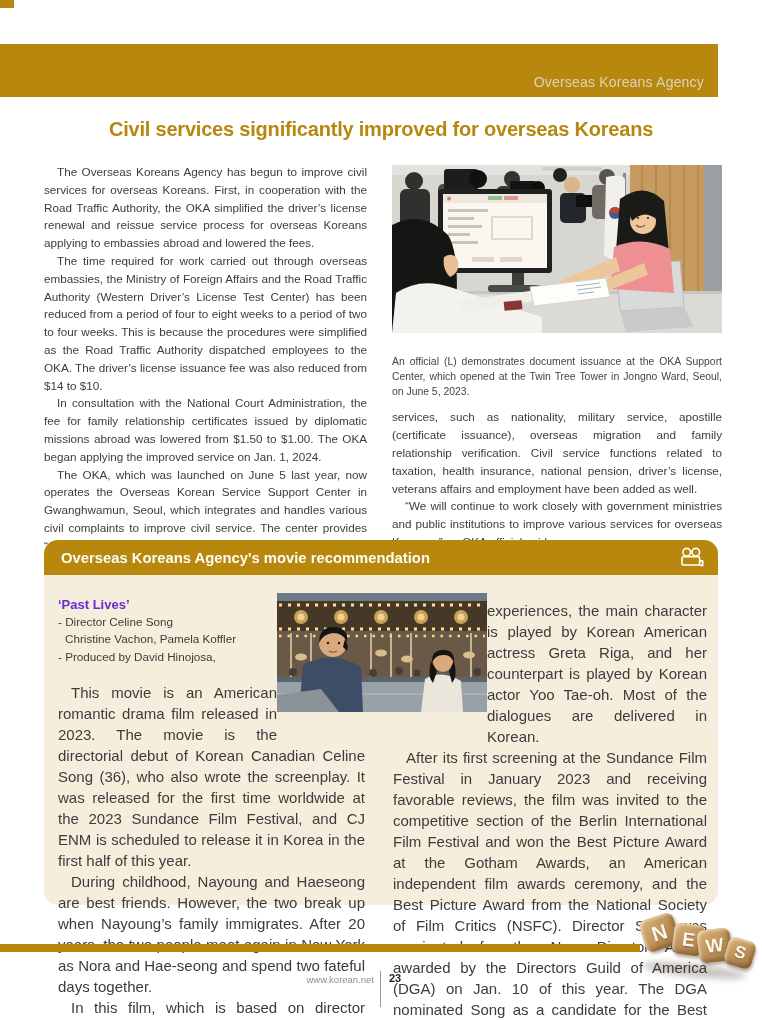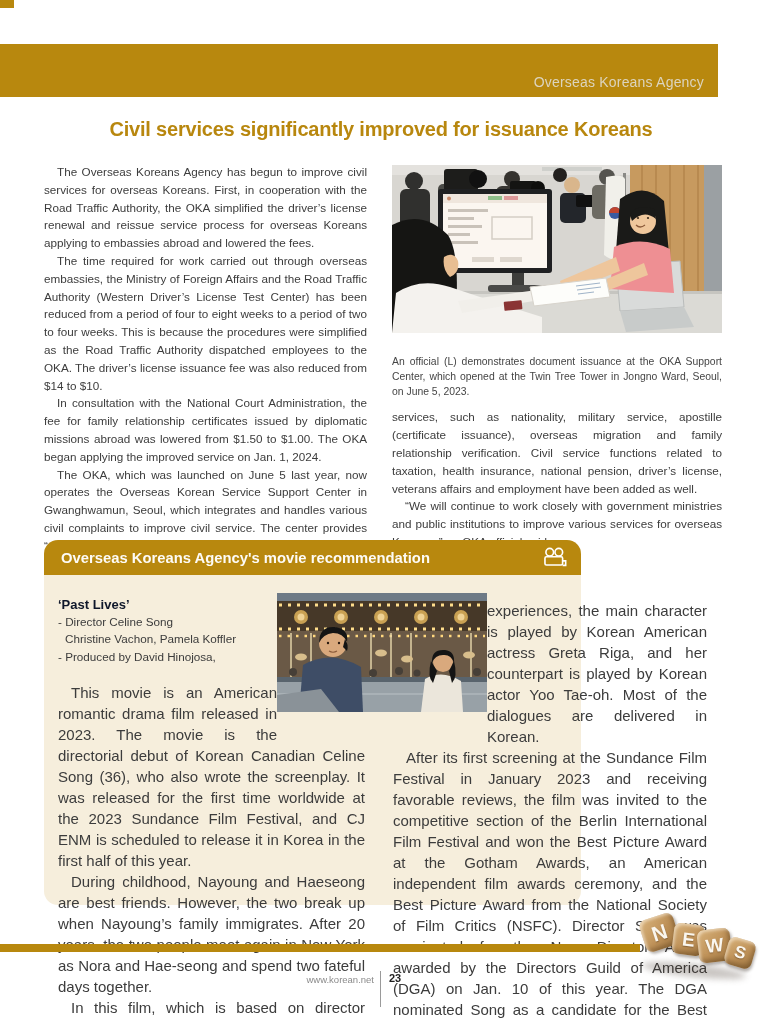--- a/index.html
+++ b/index.html
@@ -19,33 +19,33 @@
   p{margin:0;}
   .body-text{font-size:11.7px;line-height:17.8px;text-align:justify;color:#3c3c3c;}
   .indent{text-indent:13px;}
 
   .col-left{position:absolute;left:44px;top:163px;width:323px;}
   .col-right{position:absolute;left:392px;top:165px;width:330px;}
   .photo{width:330px;height:168px;overflow:hidden;}
   .caption{font-size:10.4px;line-height:14.8px;text-align:justify;color:#454545;margin-top:22px;}
   .col-right .first-p{margin-top:9px;}
 
-  .movie{position:absolute;left:44px;top:540px;width:537px;}
+  .movie{position:absolute;left:44px;top:540px;width:674px;}
   .movie-band{height:35px;background:#B8880E;border-radius:14px 14px 0 0;display:flex;
               align-items:center;box-sizing:border-box;padding:0 14px 0 17px;}
   .movie-band-title{font-size:14.8px;font-weight:bold;color:#FDFBF6;flex:1;}
   .camera{display:flex;align-items:center;}
   .movie-body{position:relative;height:330px;background:#F6EEDC;border-radius:0 0 14px 14px;}
   .m-col{position:absolute;}
   .m-left{left:14px;top:22px;width:307px;}
   .m-right{left:349px;top:25px;width:314px;}
   .spacer-r{float:right;width:88px;height:140px;}
   .spacer-l{float:left;width:94px;height:138px;}
   .m-text{font-size:15px;line-height:21px;text-align:justify;color:#3c3c3c;}
-  .movie-title{margin:0 0 1px 0;font-size:13px;font-weight:bold;color:#0f172a;}
+  .movie-title{margin:0 0 1px 0;font-size:13px;font-weight:bold;color:#6d28d9;}
   .credit{font-size:11.7px;line-height:17.3px;}
   .credit-cont{padding-left:7px;}
   .first-mp{margin-top:17px;}
   .movie-still{position:absolute;left:233px;top:18px;width:210px;height:119px;overflow:hidden;}
 
   .footer-bar{position:absolute;left:0;top:944px;width:640px;height:8px;background:#B8880E;}
 
   .news{position:absolute;left:636px;top:912px;width:122px;height:76px;}
   .news-shadow{position:absolute;left:6px;top:52px;width:104px;height:13px;
                background:rgba(60,48,36,.28);border-radius:50%;filter:blur(3px);transform:rotate(6deg);}
@@ -67,21 +67,21 @@
 <body>
 
 <div class="page">
 
   <div class="corner-chip"></div>
 
   <div class="top-band">
     <span class="brand">Overseas Koreans Agency</span>
   </div>
 
-  <h1 class="title">Civil services significantly improved for issuance Koreans</h1>
+  <h1 class="title">Civil services significantly improved for overseas Koreans</h1>
 
   <div class="col-left">
     <p class="body-text indent">The Overseas Koreans Agency has begun to improve civil services for overseas Koreans. First, in cooperation with the Road Traffic Authority, the OKA simplified the driver’s license renewal and reissue service process for overseas Koreans applying to embassies abroad and lowered the fees.</p>
     <p class="body-text indent">The time required for work carried out through overseas embassies, the Ministry of Foreign Affairs and the Road Traffic Authority (Western Driver’s License Test Center) has been reduced from a period of four to eight weeks to a period of two to four weeks. This is because the procedures were simplified as the Road Traffic Authority dispatched employees to the OKA. The driver’s license issuance fee was also reduced from $14 to $10.</p>
     <p class="body-text indent">In consultation with the National Court Administration, the fee for family relationship certificates issued by diplomatic missions abroad was lowered from $1.50 to $1.00. The OKA began applying the improved service on Jan. 1, 2024.</p>
     <p class="body-text indent">The OKA, which was launched on June 5 last year, now operates the Overseas Korean Service Support Center in Gwanghwamun, Seoul, which integrates and handles various civil complaints to improve civil service. The center provides “one-stop” administrative</p>
   </div>
 
   <div class="col-right">
     <div class="photo">

